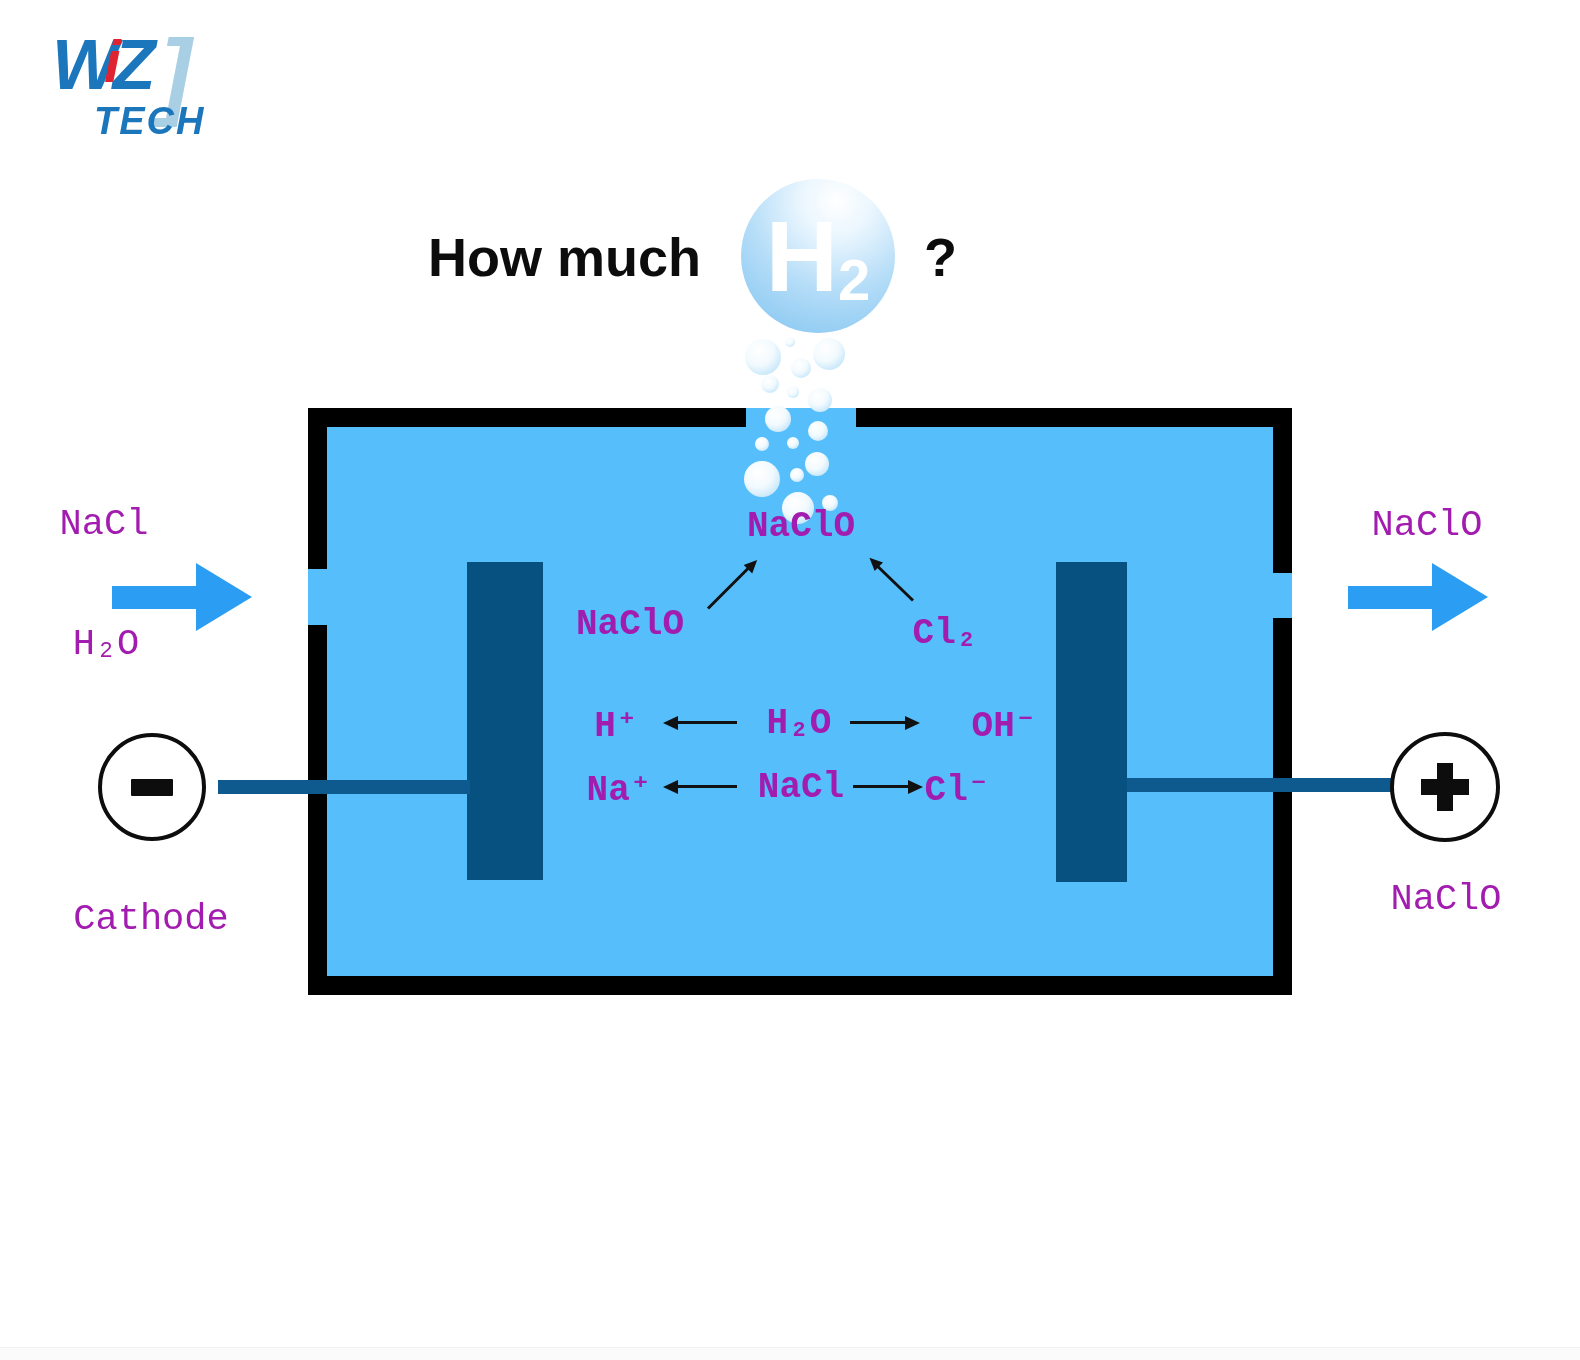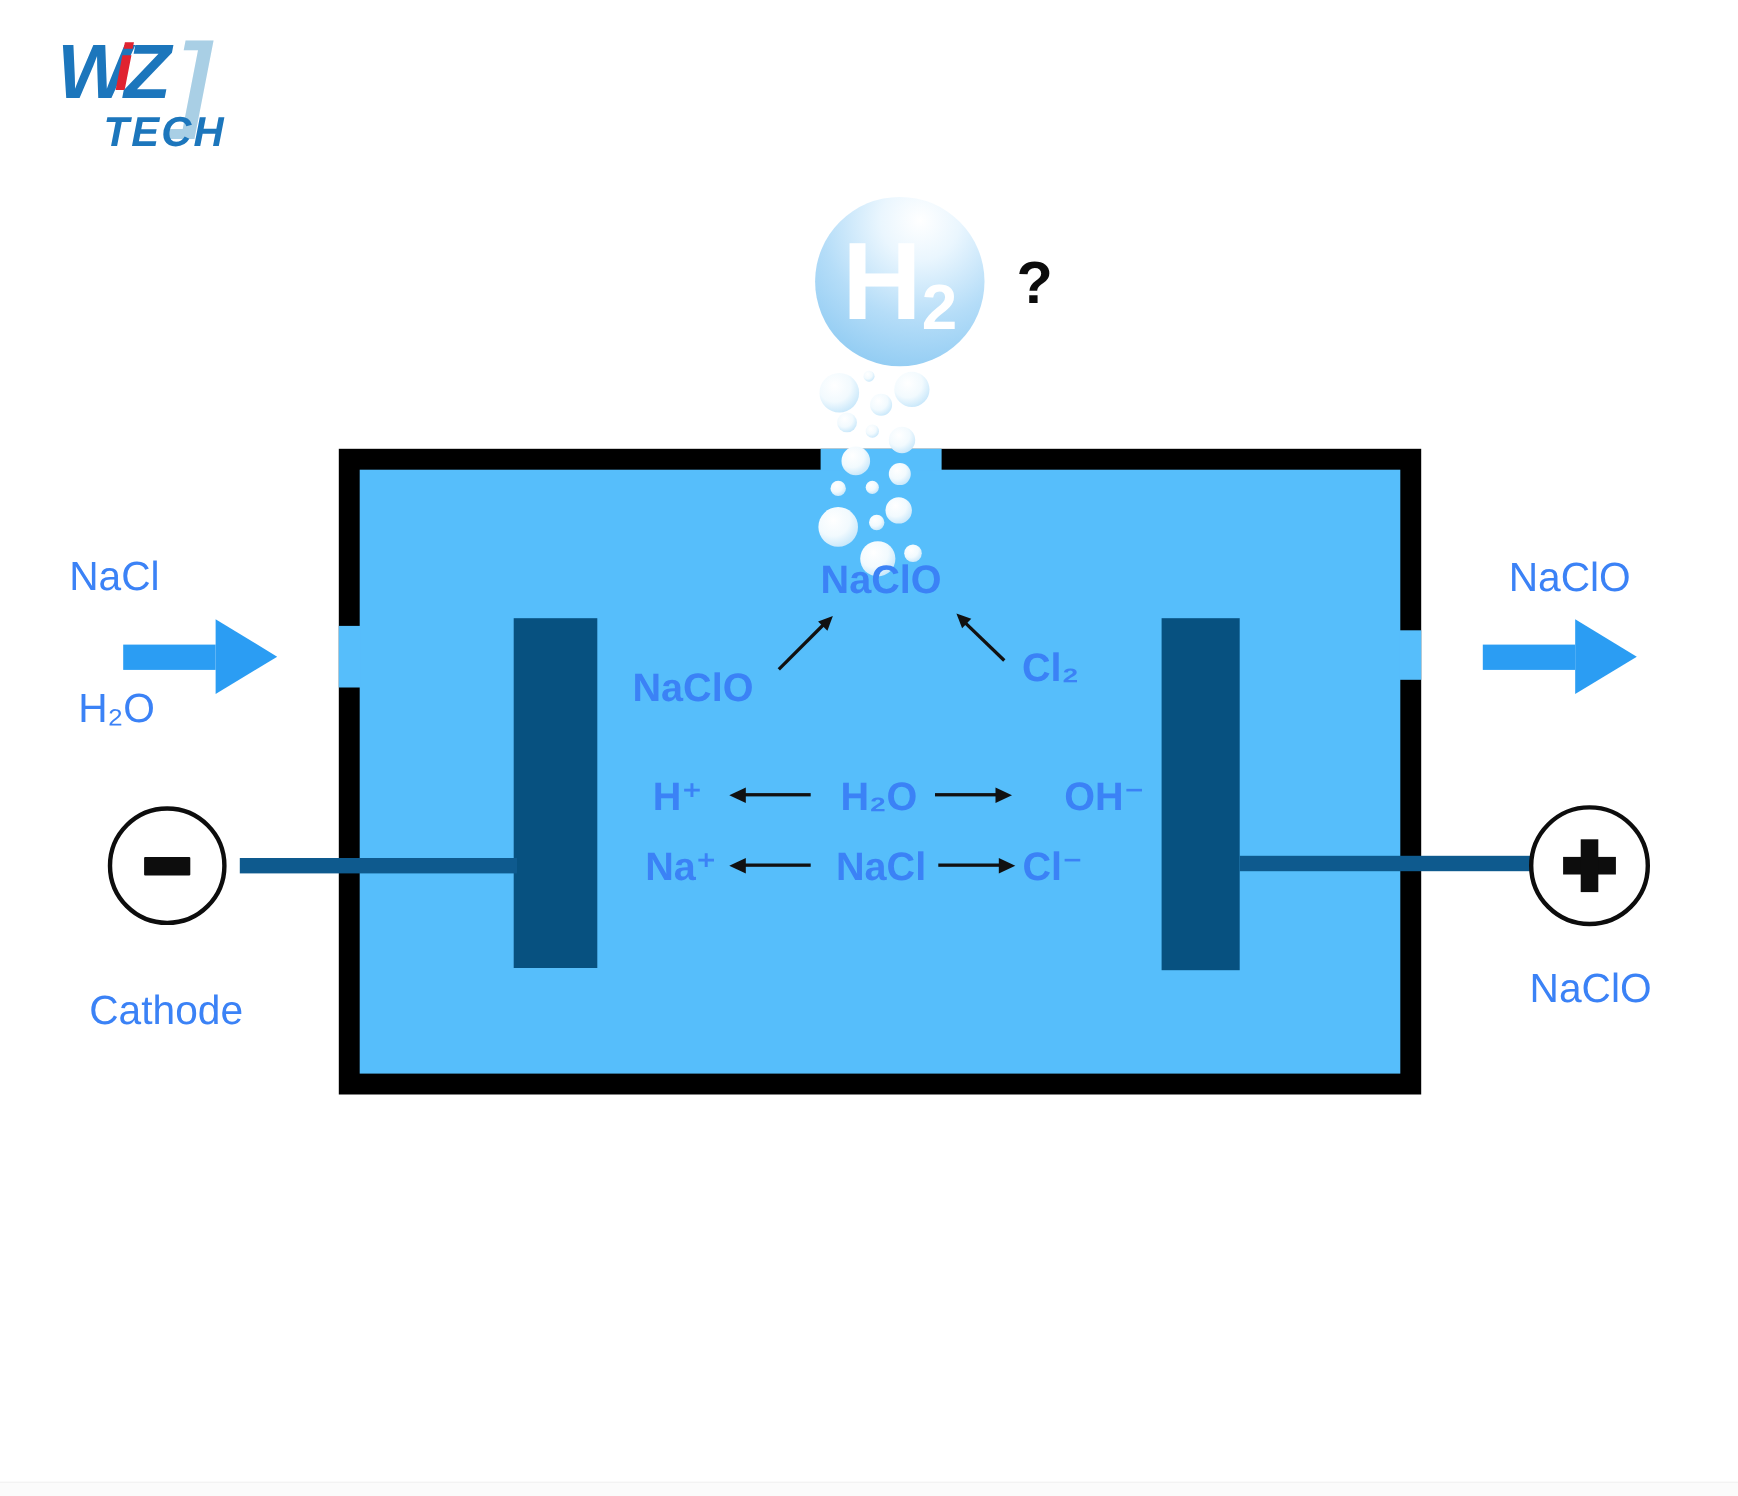--- a/index.html
+++ b/index.html
@@ -53,31 +53,31 @@
   .terminal { position:absolute; border:4px solid #0d0d0d; border-radius:50%; background:#fff;
     display:flex; align-items:center; justify-content:center; z-index:7; }
   .terminal-cathode { left:98px;   top:733px; width:108px; height:108px; }
   .terminal-anode   { left:1390px; top:732px; width:110px; height:110px; }
   .minus-bar { width:42px; height:17px; background:#0d0d0d; border-radius:1px; }
   .plus-shape { position:relative; width:48px; height:48px; }
   .plus-shape::before { content:""; position:absolute; left:0; top:16px; width:48px; height:16px; background:#0d0d0d; }
   .plus-shape::after  { content:""; position:absolute; left:16px; top:0; width:16px; height:48px; background:#0d0d0d; }
 
   
-  .lbl { position:absolute; font-size:37px; color:#3b82f6; white-space:nowrap; z-index:8; transform:translateX(-50%); }
+  .lbl { position:absolute; font-size:37px; color:#a21caf; white-space:nowrap; z-index:8; transform:translateX(-50%);font-family:Liberation Mono, monospace; }
   .lbl-bold { font-weight:bold; font-size:36px; }
   .lbl-nacl-in  { left:104px;  top:503px; }
   .lbl-h2o-in   { left:106px;  top:623px; }
   .lbl-naclo-out{ left:1427px; top:504px; }
   .lbl-cathode  { left:151px;  top:898px; }
   .lbl-anode    { left:1446px; top:878px; }
 
   .lbl-naclo-c  { left:801px; top:506px; }
   .lbl-naoh     { left:630px; top:604px; }
-  .lbl-cl2      { left:945px; top:586px;margin-left:10px; }
+  .lbl-cl2      { left:945px; top:613px; }
 
   .lbl-eq { z-index:8; }
   .eq-r1 { top:703px; }
   .eq-r2 { top:767px; }
 
   
   .flow-arrow { position:absolute; display:flex; align-items:center; z-index:8; }
   .fa-shaft { width:84px; height:23px; background:#2b9df3; }
   .fa-head  { width:0; height:0; border-top:34px solid transparent; border-bottom:34px solid transparent; border-left:56px solid #2b9df3; }
   .flow-in  { left:112px;  top:563px; }
@@ -103,20 +103,21 @@
   <div class="logo">
     <div class="logo-row">
       <span class="logo-w">W</span>
       <span class="logo-i">i</span>
       <span class="logo-z">Z</span>
       <span class="logo-bracket">]</span>
     </div>
     <div class="logo-tech">TECH</div>
   </div>
 
+  <div class="title-text">How much</div>
   <div class="h2-bubble">
     <span class="h2-main">H</span>
     <span class="h2-sub">2</span>
   </div>
   <div class="title-q">?</div>
 
   <div class="tank-wall"></div>
   <div class="tank-interior"></div>
   <div class="notch notch-top"></div>
   <div class="notch notch-left"></div>

